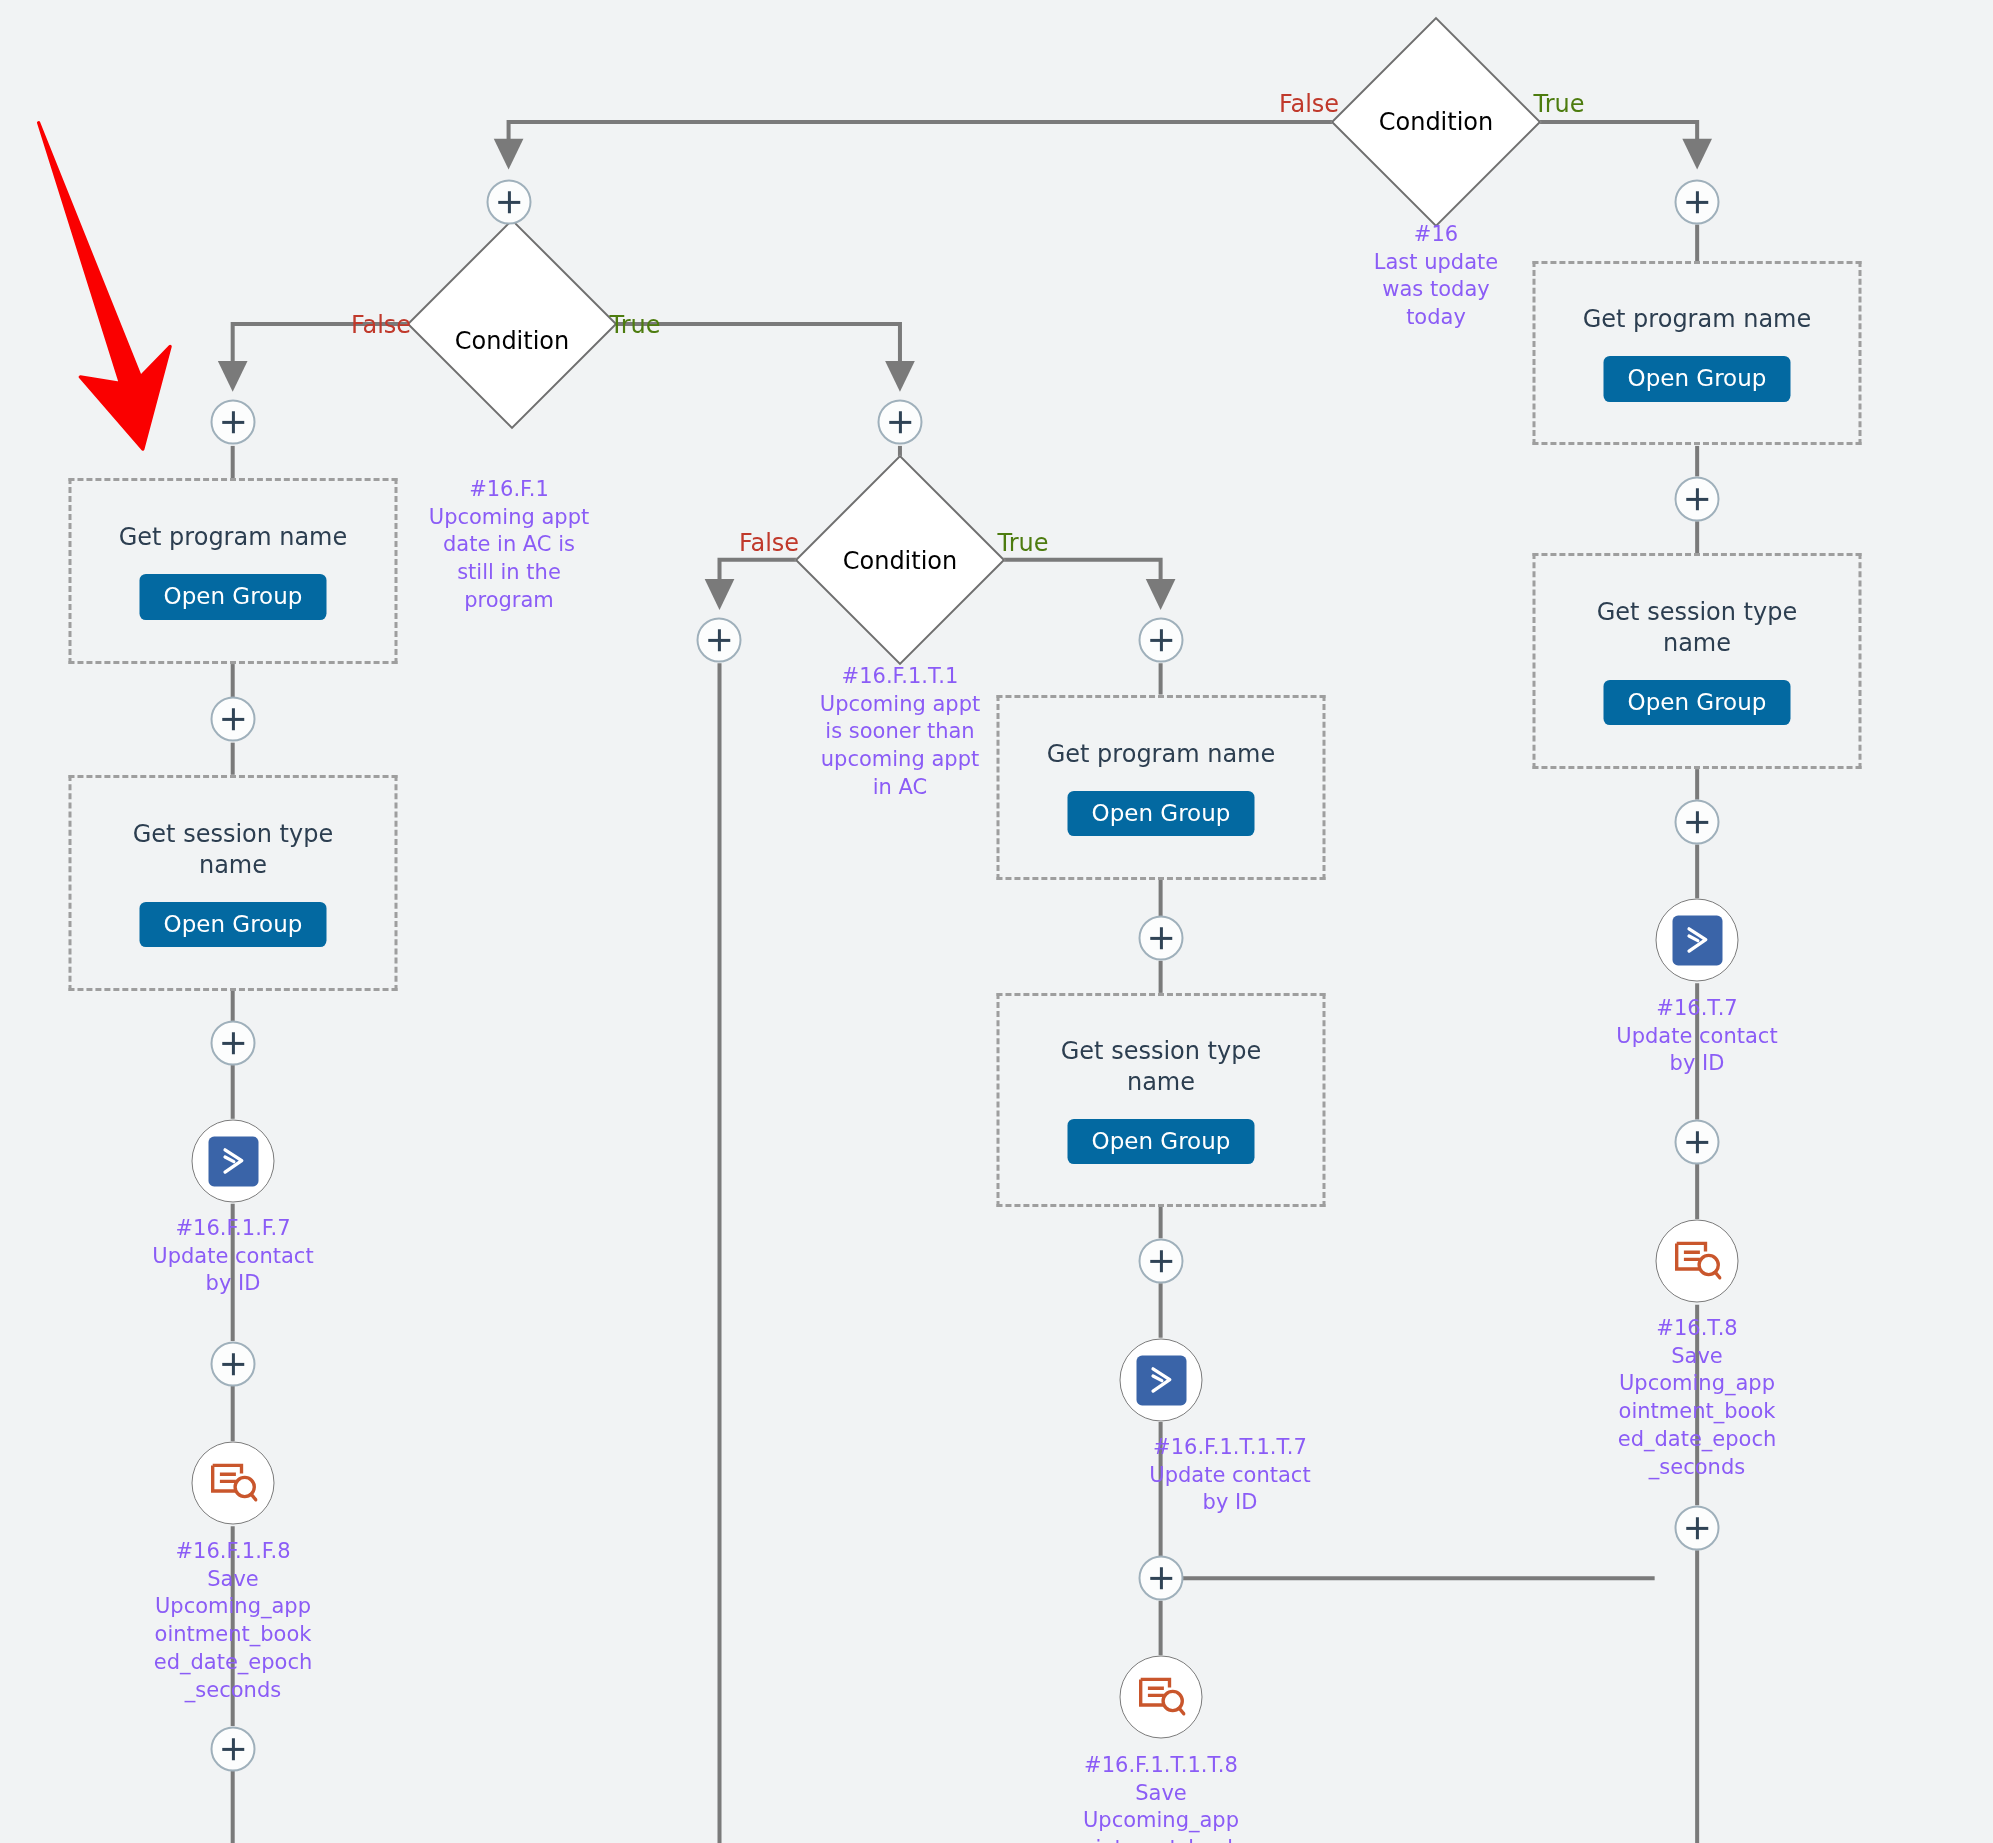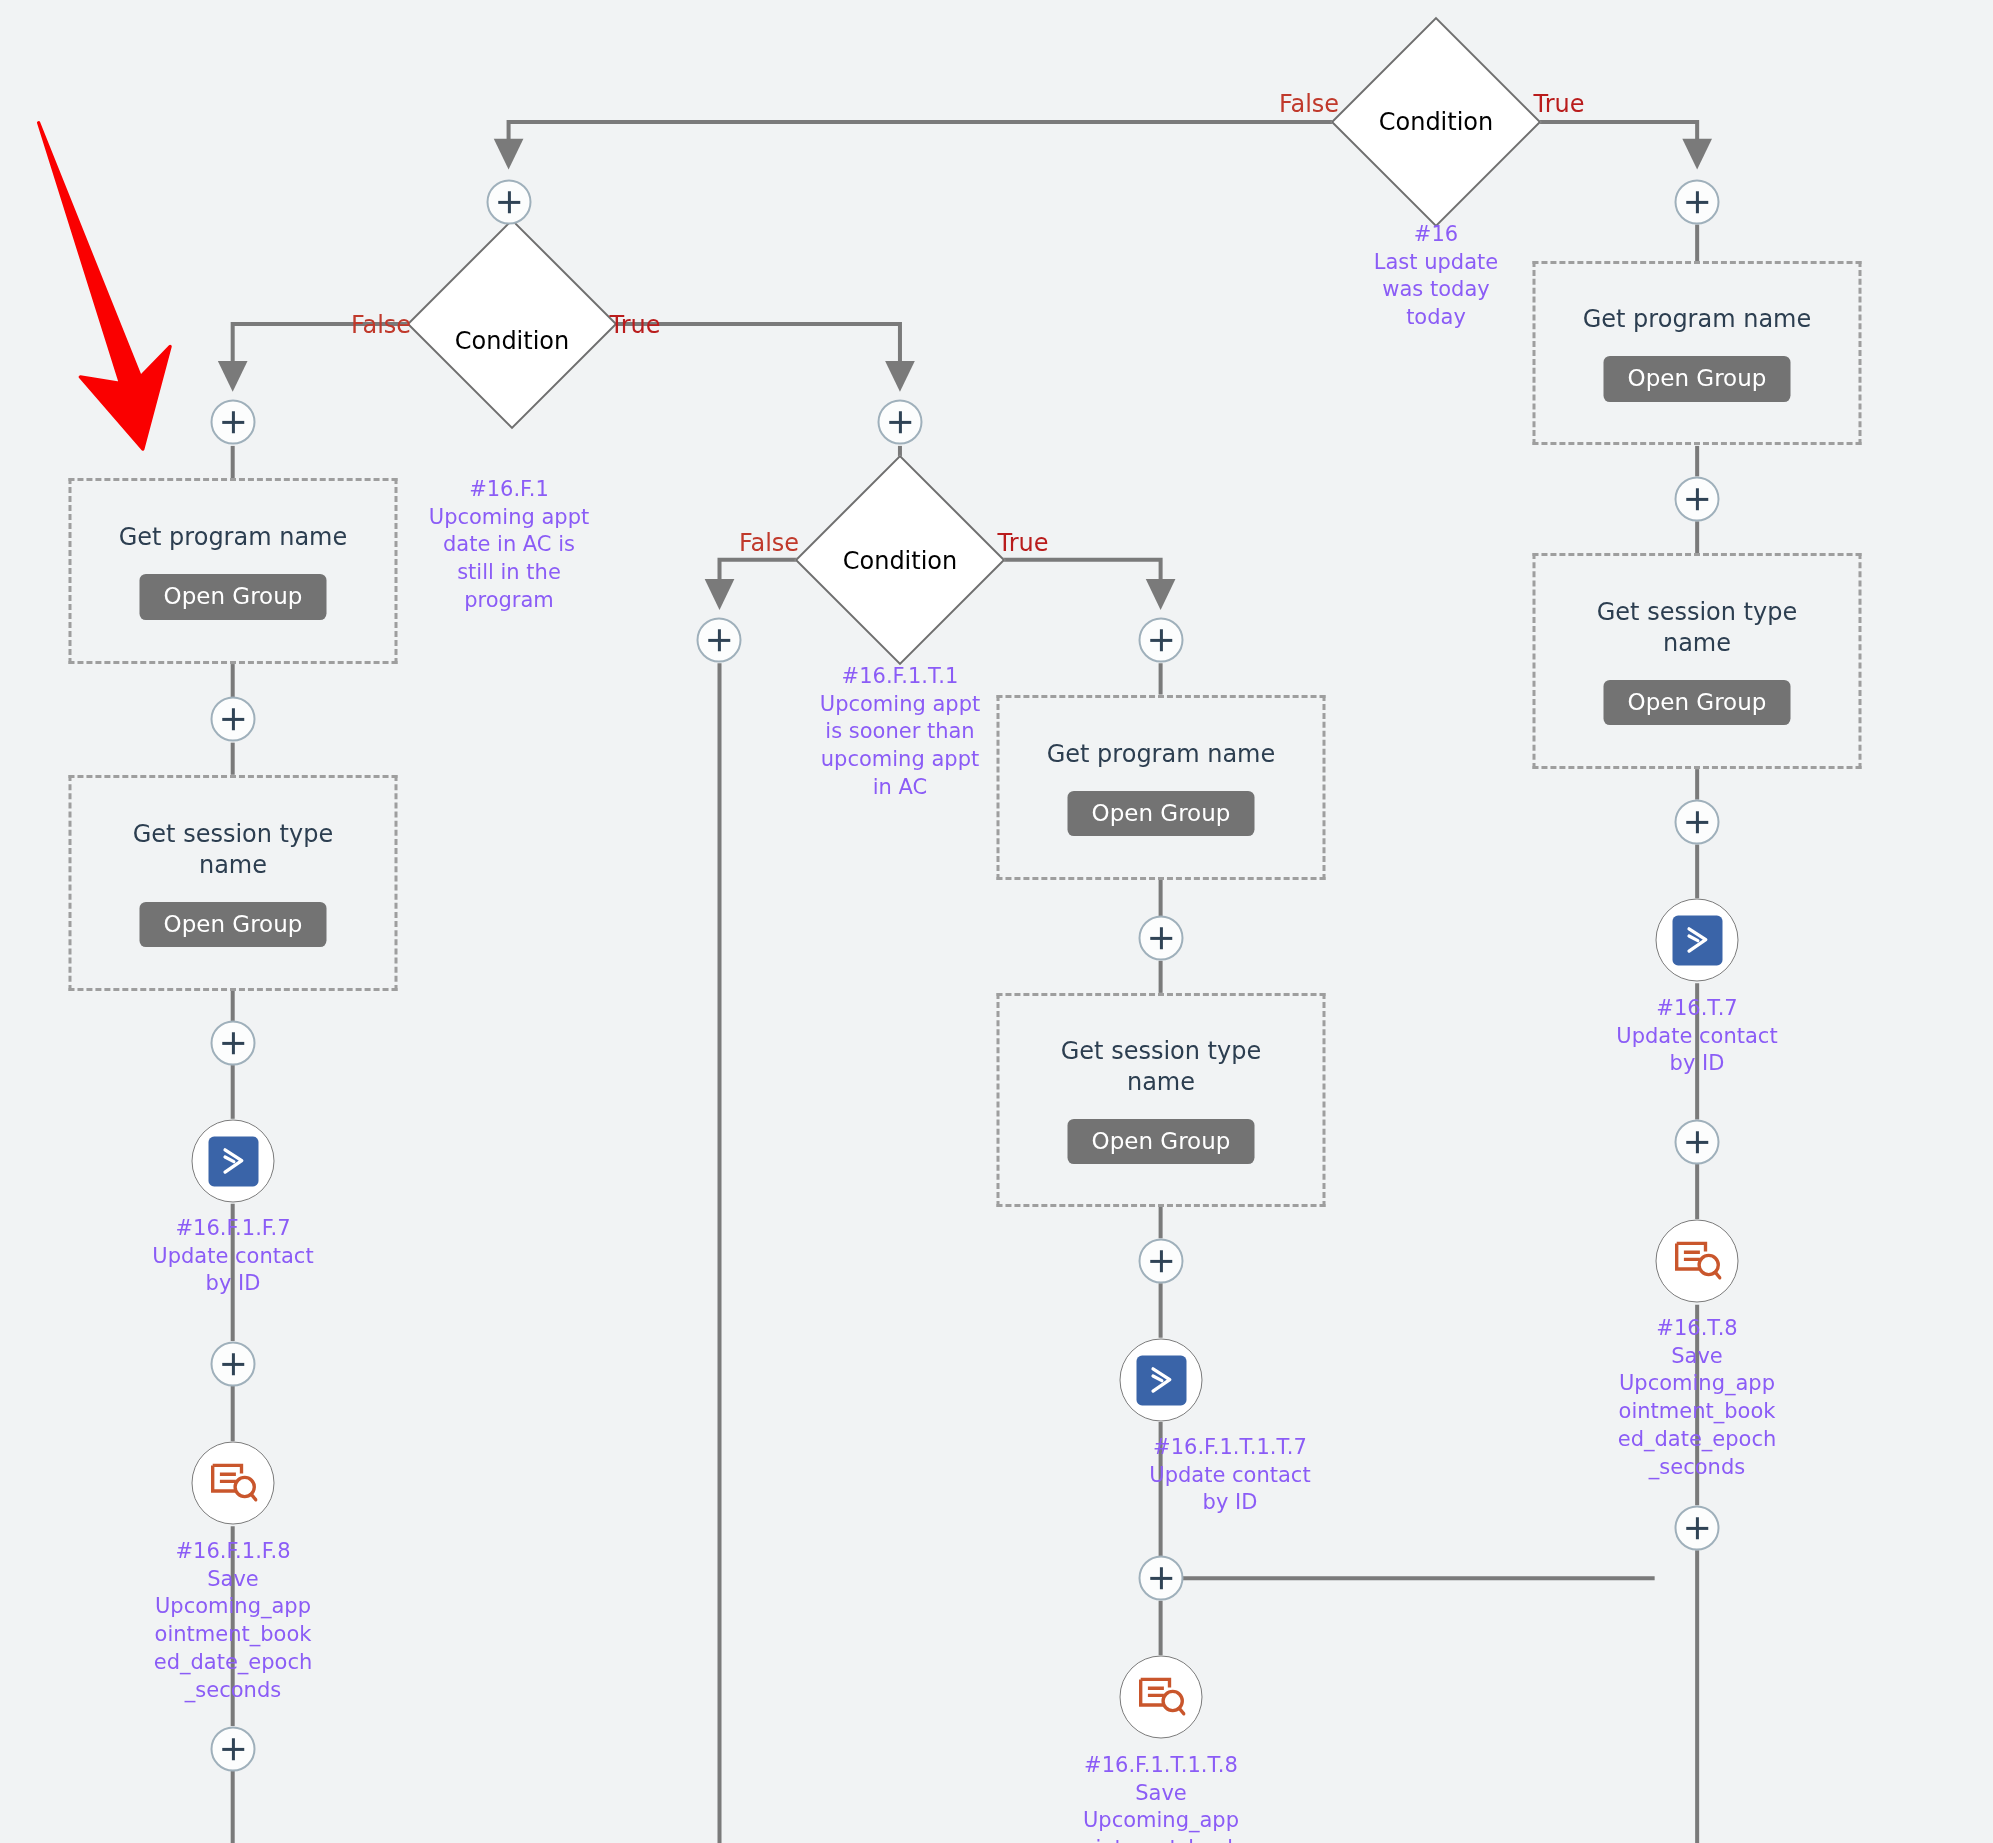--- a/index.html
+++ b/index.html
@@ -41,21 +41,21 @@
     color: #000000;
     white-space: nowrap;
   }
   .branch-label {
     position: absolute;
     transform: translate(-50%, -50%);
     font-size: 24px;
     white-space: nowrap;
   }
   .branch-false { color: #c0392b; }
-  .branch-true  { color: #b91c1c; }
+  .branch-true  { color: #4d7c0f; }
 
   .node-caption {
     position: absolute;
     transform: translateX(-50%);
     text-align: center;
     font-size: 21px;
     line-height: 1.32;
     color: #8b5cf6;
     width: 168px;
   }
@@ -100,21 +100,21 @@
     justify-content: center;
   }
   .group-title {
     font-size: 24px;
     color: #2c3e50;
     text-align: center;
     line-height: 1.28;
     margin-bottom: 21px;
   }
   .open-group-btn {
-    background: #737373;
+    background: #0369a1;
     color: #ffffff;
     font-size: 23px;
     padding: 11.2px 24px;
     border: none;
     border-radius: 6.4px;
     font-family: inherit;
     cursor: pointer;
     line-height: 1;
   }
 

